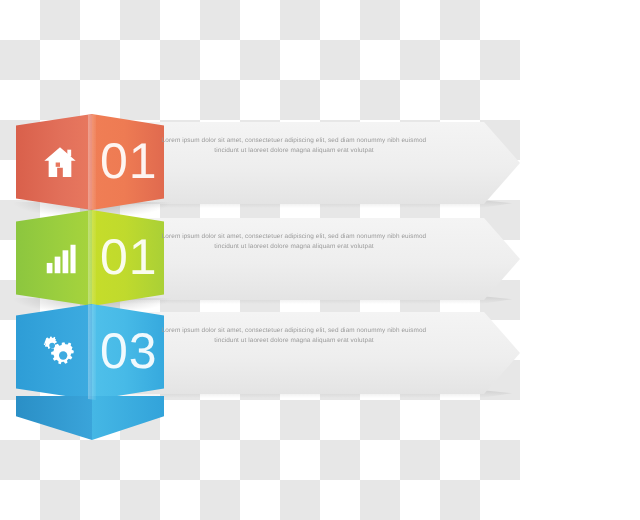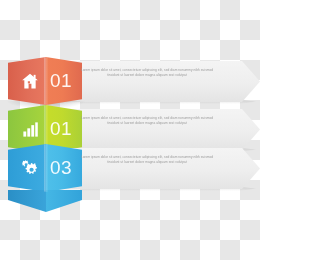--- a/index.html
+++ b/index.html
@@ -28,21 +28,21 @@
 
   
   .row {
     position: absolute;
     left: 0;
     width: 260px;
     height: 48px;
   }
   #row-1 { top: 57px; z-index: 7; }
   #row-2 { top: 105px; z-index: 8; }
-  #row-3 { top: 144px; z-index: 9; text-decoration: underline; }
+  #row-3 { top: 152px; z-index: 9; text-decoration: underline; }
 
   
   .panel {
     position: absolute;
     left: 60px;
     top: 4px;
     width: 200px;
     height: 41px;
     background: linear-gradient(to bottom, #f4f4f4 0%, #eeeeee 55%, #e4e4e4 100%);
     -webkit-clip-path: polygon(0 0, 91% 0, 100% 50%, 91% 100%, 0 100%);
@@ -171,21 +171,21 @@
   }
   .icon-wrap svg { display: block; }
   .num {
     position: absolute;
     left: 42px;
     top: 9px;
     width: 30px;
     height: 30px;
     z-index: 6;
     color: rgba(255,255,255,.92);
-    font-size: 19px;
+    font-size: 25px;
     font-weight: 400;
     line-height: 30px;
     letter-spacing: .5px;
     font-family: "Liberation Sans", sans-serif;
   }
 </style>
 </head>
 <body>
 
 <div id="canvas">

